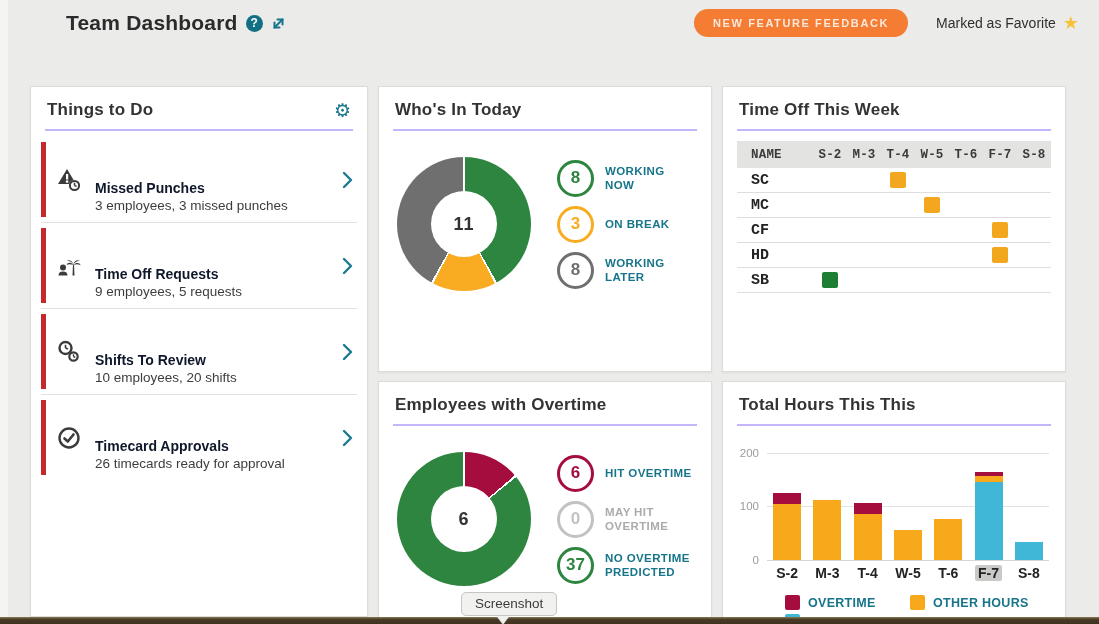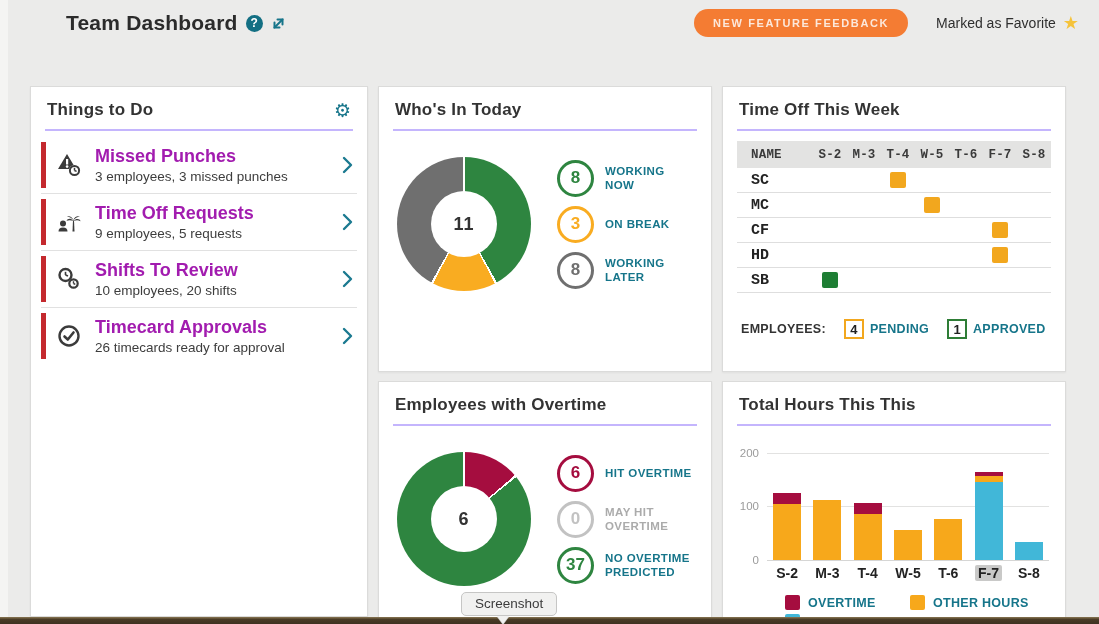--- a/index.html
+++ b/index.html
@@ -38,21 +38,21 @@
   .card-title { font-size:17px; font-weight:bold; color:#333; letter-spacing:.2px; }
   .gear-ic { color:#16758A; font-size:19px; line-height:1; cursor:pointer; }
 
   
   .todo-list { margin:6px 10px 0 10px; }
   .todo-item { position:relative; display:flex; align-items:center; padding:9px 4px 9px 14px; min-height:56px; cursor:pointer; }
   .todo-item + .todo-item { border-top:1px solid #E1E1E1; }
   .todo-stripe { position:absolute; left:0; top:5px; bottom:5px; width:5px; background:#C4292E; }
   .todo-ic { width:34px; flex:0 0 34px; display:flex; align-items:center; }
   .todo-text { flex:1; padding-left:6px; }
-  .todo-title { font-size:18px; font-weight:bold; color:#a21caf; margin-bottom:2px; }
+  .todo-title { font-size:14px; font-weight:bold; color:#0f172a; margin-bottom:2px;margin-top:34px; }
   .todo-sub { font-size:13.5px; color:#3D3D3D; }
   .todo-chev { flex:0 0 18px; display:flex; justify-content:flex-end; }
 
   
   .donut-wrap { display:flex; align-items:center; padding:26px 14px 0 18px; }
   .donut { position:relative; width:134px; height:134px; border-radius:50%; flex:0 0 134px; }
   .donut-hole { position:absolute; left:50%; top:50%; transform:translate(-50%,-50%);
     width:66px; height:66px; border-radius:50%; background:#fff; display:flex; align-items:center; justify-content:center; }
   .donut-center { font-size:18px; font-weight:bold; color:#333; letter-spacing:1px; }
   .legend-col { margin-left:26px; display:flex; flex-direction:column; gap:9px; }
@@ -329,27 +329,20 @@
           <span class="to-sq" style="background: rgb(30, 126, 52);"></span>
         </span>
         <span class="to-cell"></span>
         <span class="to-cell"></span>
         <span class="to-cell"></span>
         <span class="to-cell"></span>
         <span class="to-cell"></span>
         <span class="to-cell"></span>
       </div>
     </div>
-  <div class="to-summary">
-    <span class="to-sum-label">EMPLOYEES:</span>
-    <span class="to-box" style="border-color: rgb(242, 167, 30);">4</span>
-    <span class="to-box-label">PENDING</span>
-    <span class="to-box" style="border-color: rgb(46, 125, 54);">1</span>
-    <span class="to-box-label">APPROVED</span>
-  </div>
 </div>
 
 <div class="card card-overtime">
   <div class="card-head">
       <span class="card-title">Employees with Overtime</span>
     </div>
   <div class="donut-wrap">
     <div class="donut" style="background: conic-gradient(rgb(255, 255, 255) 0deg, rgb(255, 255, 255) 1deg, rgb(165, 13, 63) 1deg, rgb(165, 13, 63) 49.2326deg, rgb(255, 255, 255) 49.2326deg, rgb(255, 255, 255) 50.2326deg, rgb(255, 255, 255) 50.2326deg, rgb(255, 255, 255) 51.2326deg, rgb(46, 133, 64) 51.2326deg, rgb(46, 133, 64) 359deg, rgb(255, 255, 255) 359deg, rgb(255, 255, 255) 360deg);">
       <div class="donut-hole">
           <span class="donut-center">6</span>

